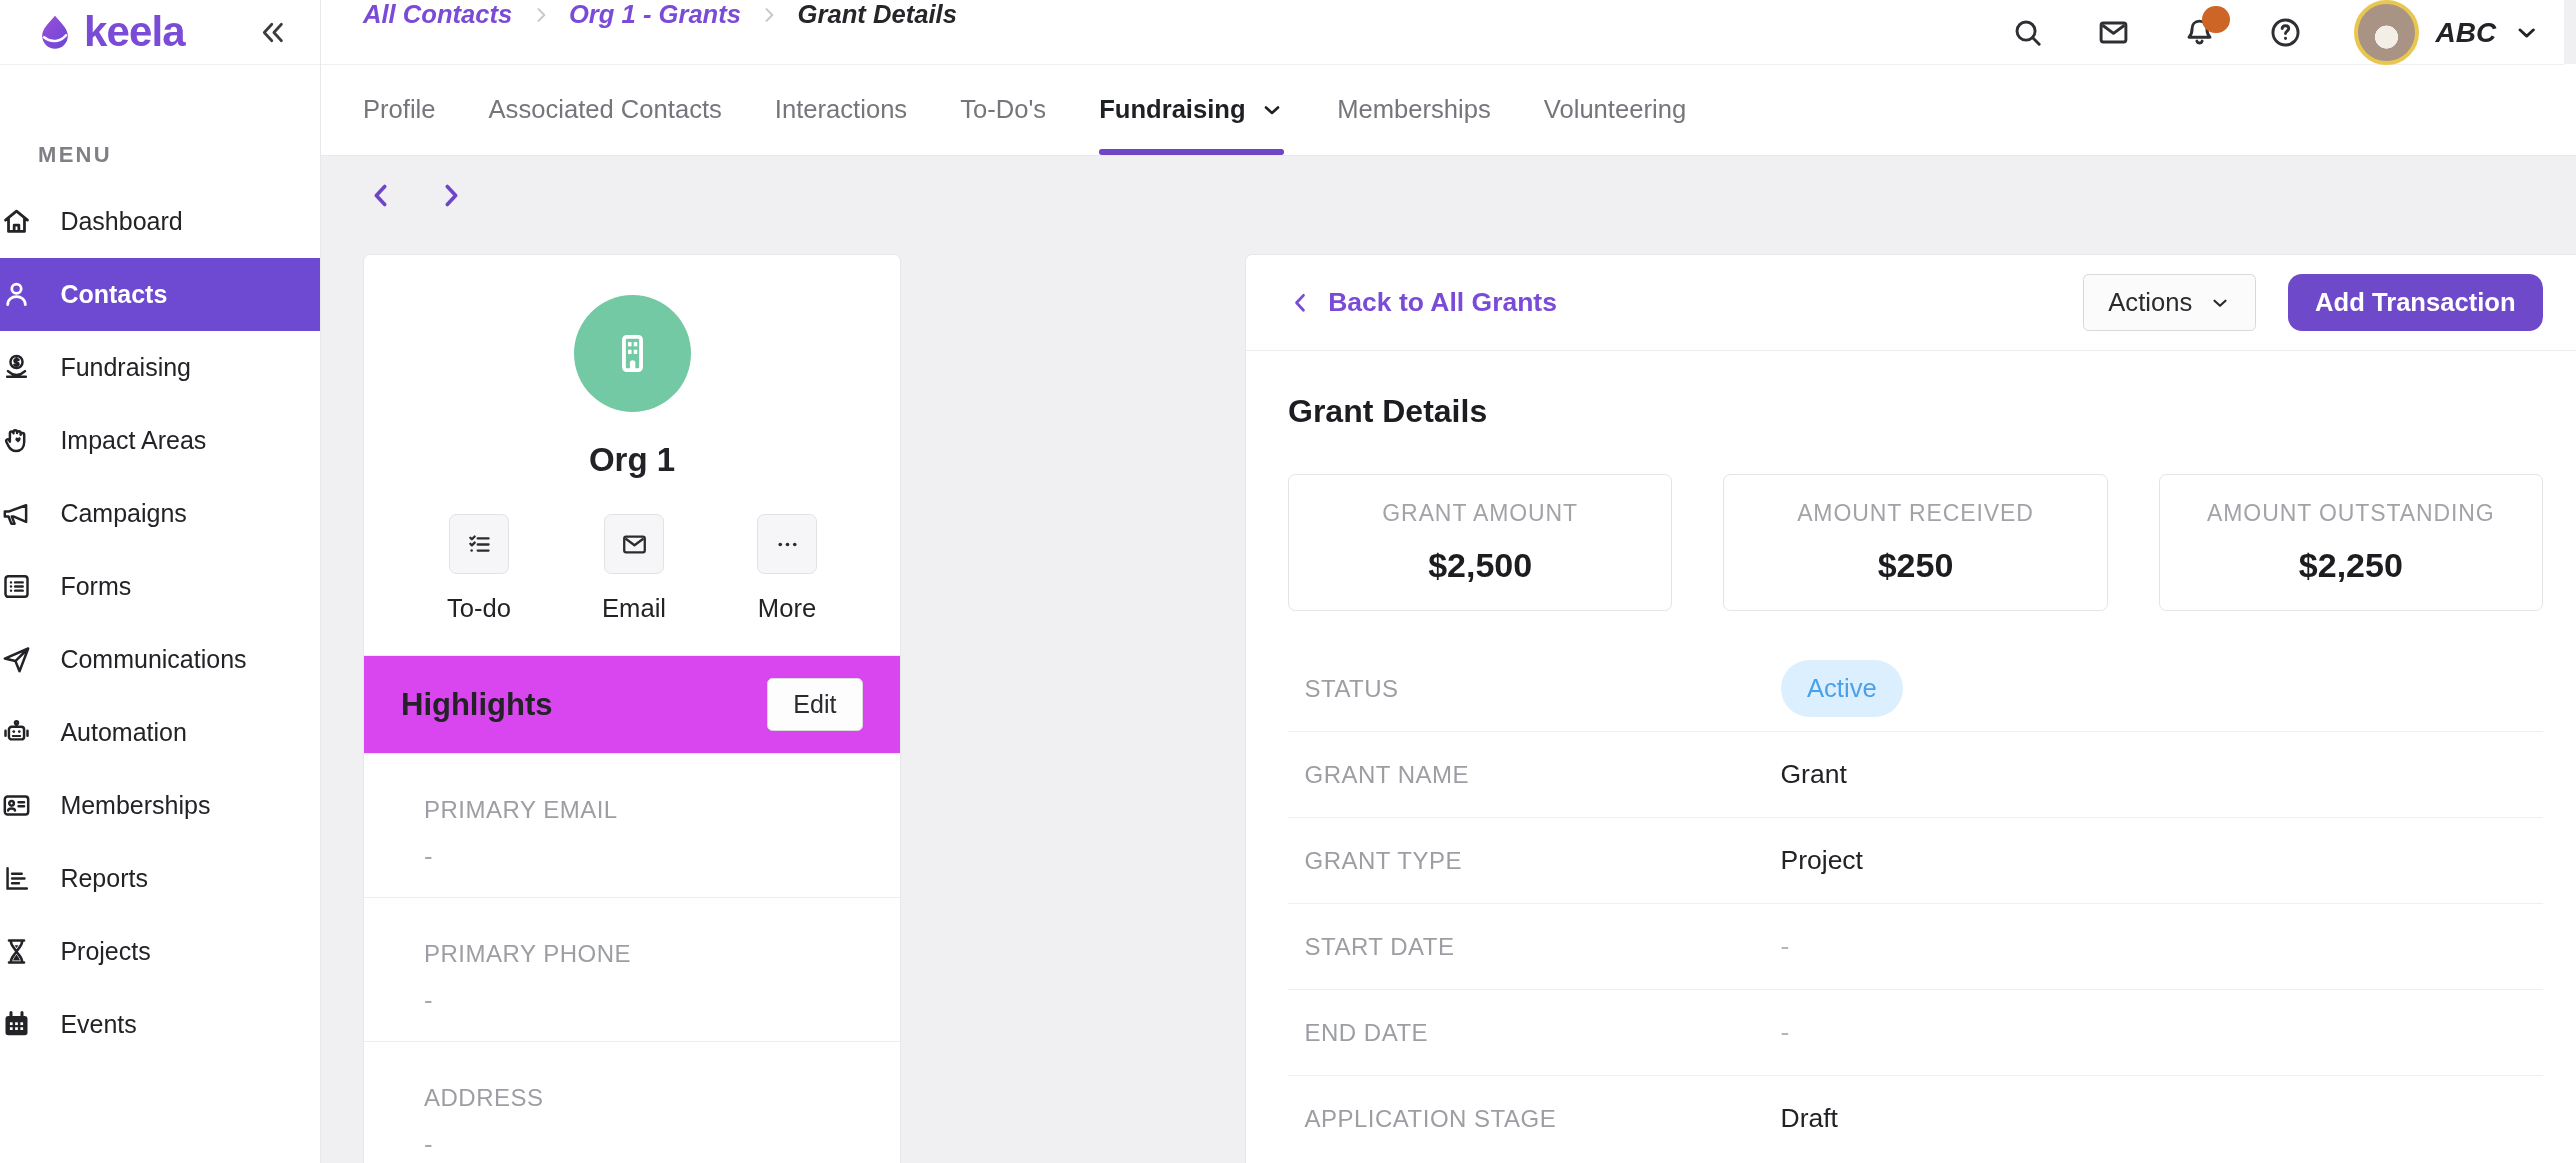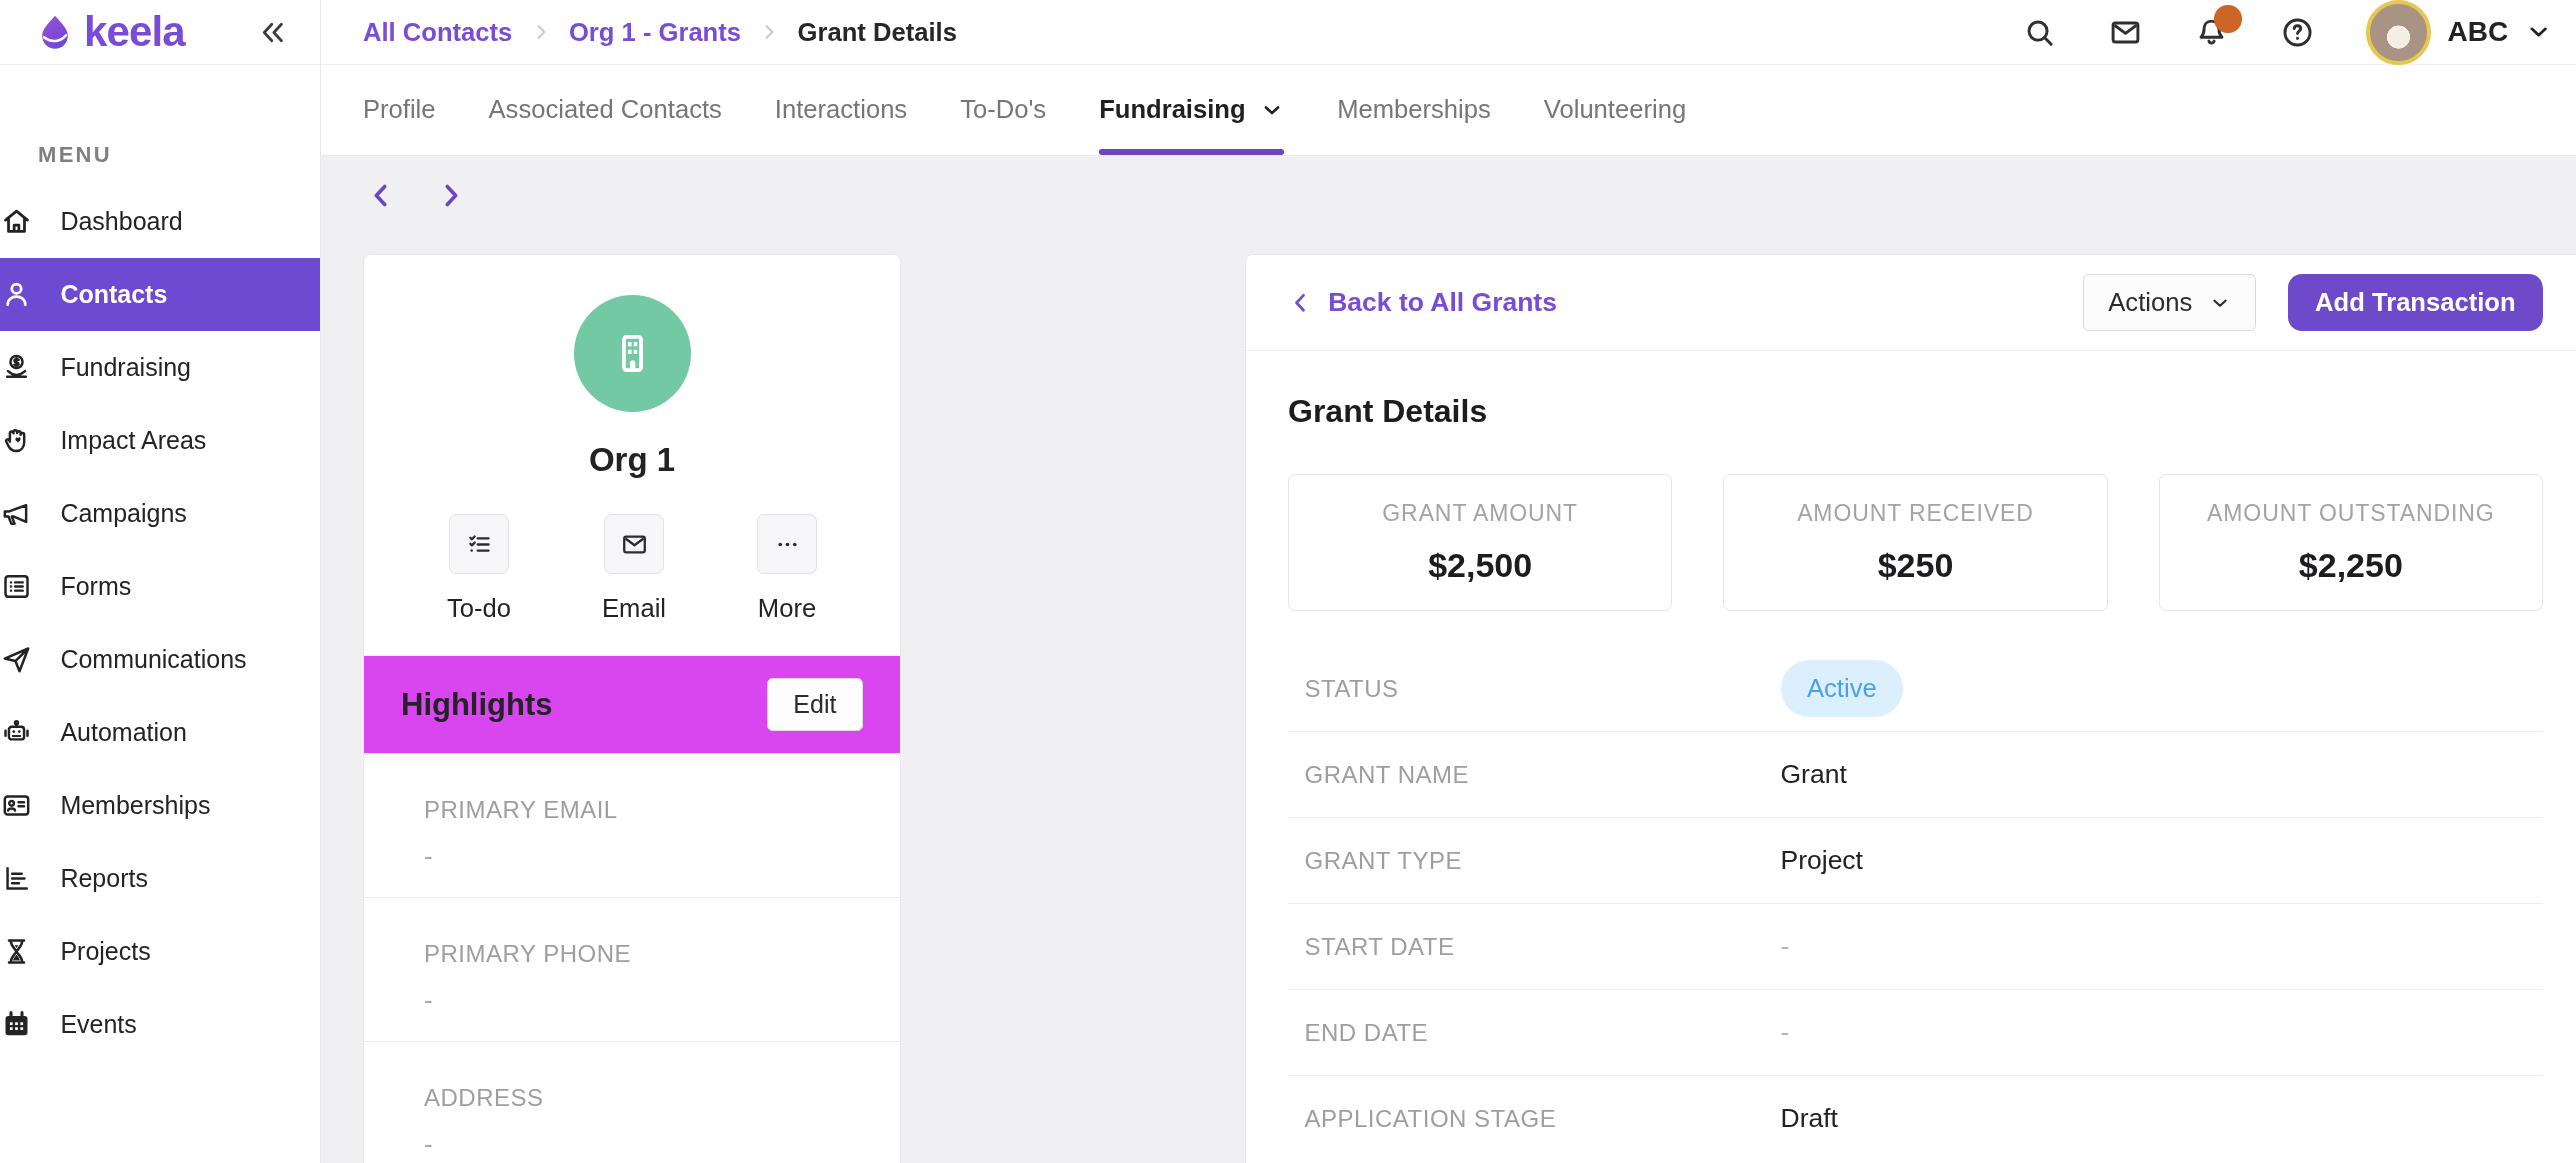--- a/index.html
+++ b/index.html
@@ -11,21 +11,21 @@
   .logo-row{height:64px;border-bottom:0.9px solid #efeff2;display:flex;align-items:center;justify-content:space-between;padding:0 31px 0 35px;}
   .logo{display:flex;align-items:center;gap:9.1px;}
   .logo-text{font-size:42px;font-weight:bold;color:#7a4bd6;letter-spacing:-0.9px;line-height:1;}
   .collapse-btn{color:#3c3c40;cursor:pointer;}
   .menu-label{margin:77px 0 16.5px 38px;color:#7f7f85;font-weight:bold;font-size:22px;letter-spacing:2.3px;}
   .menu-item{height:73px;display:flex;align-items:center;gap:27.4px;font-size:25px;color:#232327;cursor:pointer;}
   .menu-item .mi-icon{width:33px;height:33px;flex:0 0 33px;}
   .menu-item.active{background:#6e4ad2;color:#fff;font-weight:bold;}
 
   
-  .topbar{position:absolute;left:320px;top:0;right:0;height:64px;background:#fff;border-bottom:0.9px solid #efeff2;display:flex;align-items:center;z-index:4;}
+  .topbar{position:absolute;left:320px;top:0;right:12px;height:64px;background:#fff;border-bottom:0.9px solid #efeff2;display:flex;align-items:flex-start;z-index:4;font-style:italic;}
   .breadcrumb{display:flex;align-items:center;gap:18.3px;padding-left:43px;font-size:25.6px;}
   .crumb-link{color:#7a4bd6;font-weight:bold;cursor:pointer;}
   .crumb-current{color:#26262a;font-weight:bold;}
   .crumb-sep{color:#c7c7cd;}
   .topbar-right{margin-left:auto;display:flex;align-items:center;gap:51px;padding-right:24px;}
   .tb-icon{color:#2e2e33;cursor:pointer;position:relative;}
   .bell-dot{position:absolute;top:-9.1px;right:-12.8px;width:27.4px;height:27.4px;border-radius:50%;background:#cd6527;}
   .user-chip{display:flex;align-items:center;gap:16.5px;cursor:pointer;}
   .avatar{width:57px;height:57px;border-radius:50%;border:4.6px solid #e9c64e;background:radial-gradient(circle at 50% 58%, #f4efe6 0 26%, #a89384 27% 100%);}
   .user-name{font-size:28px;font-weight:bold;color:#232327;}

